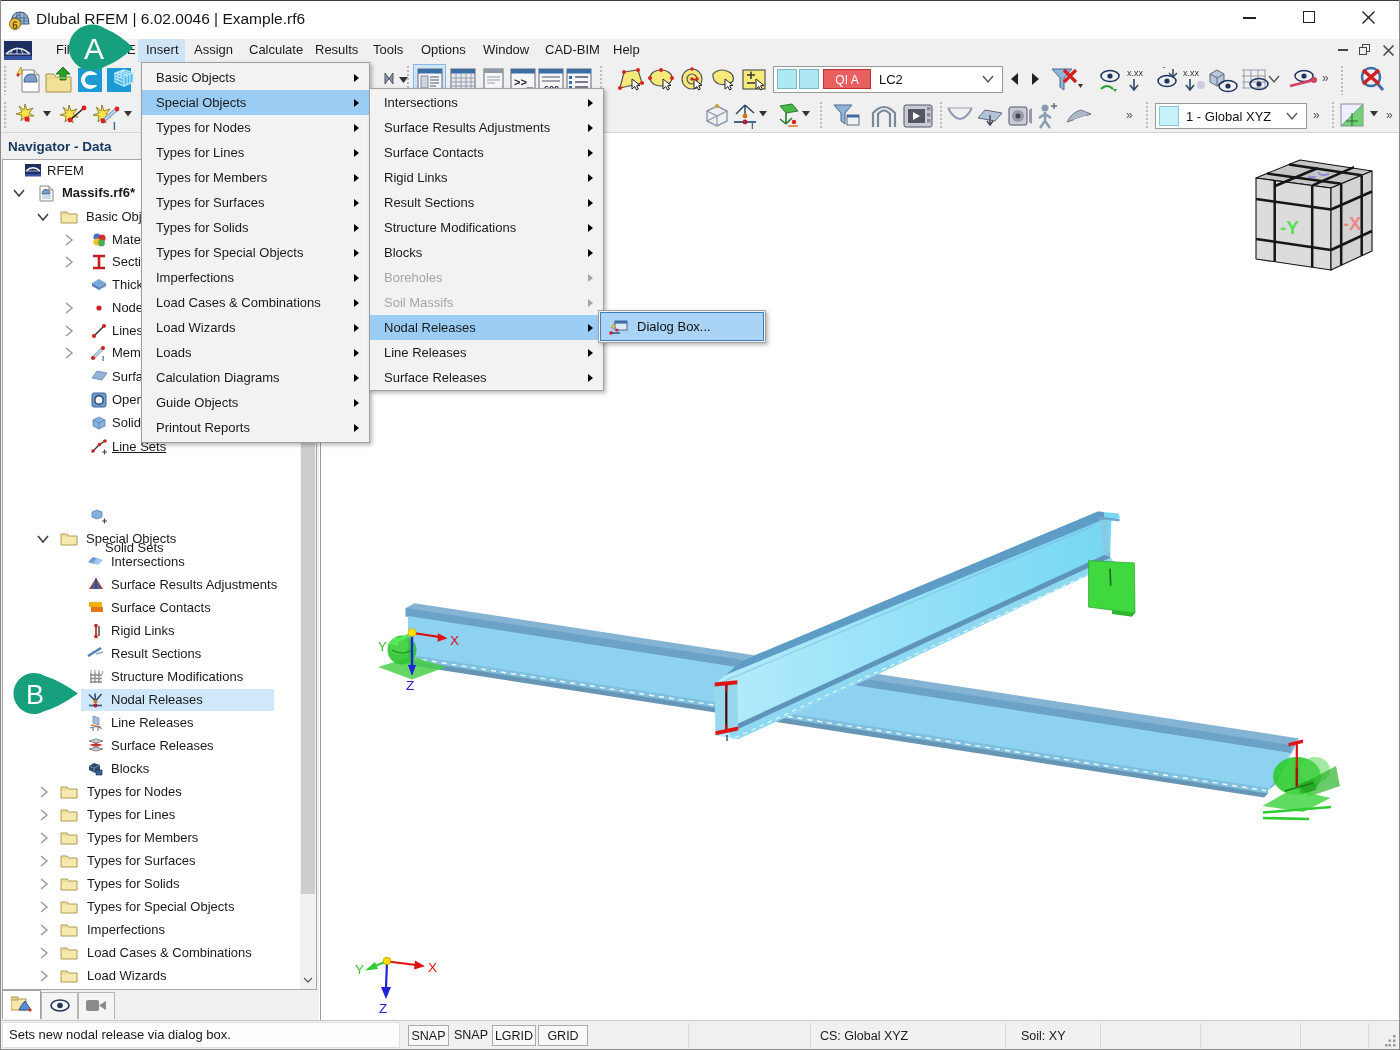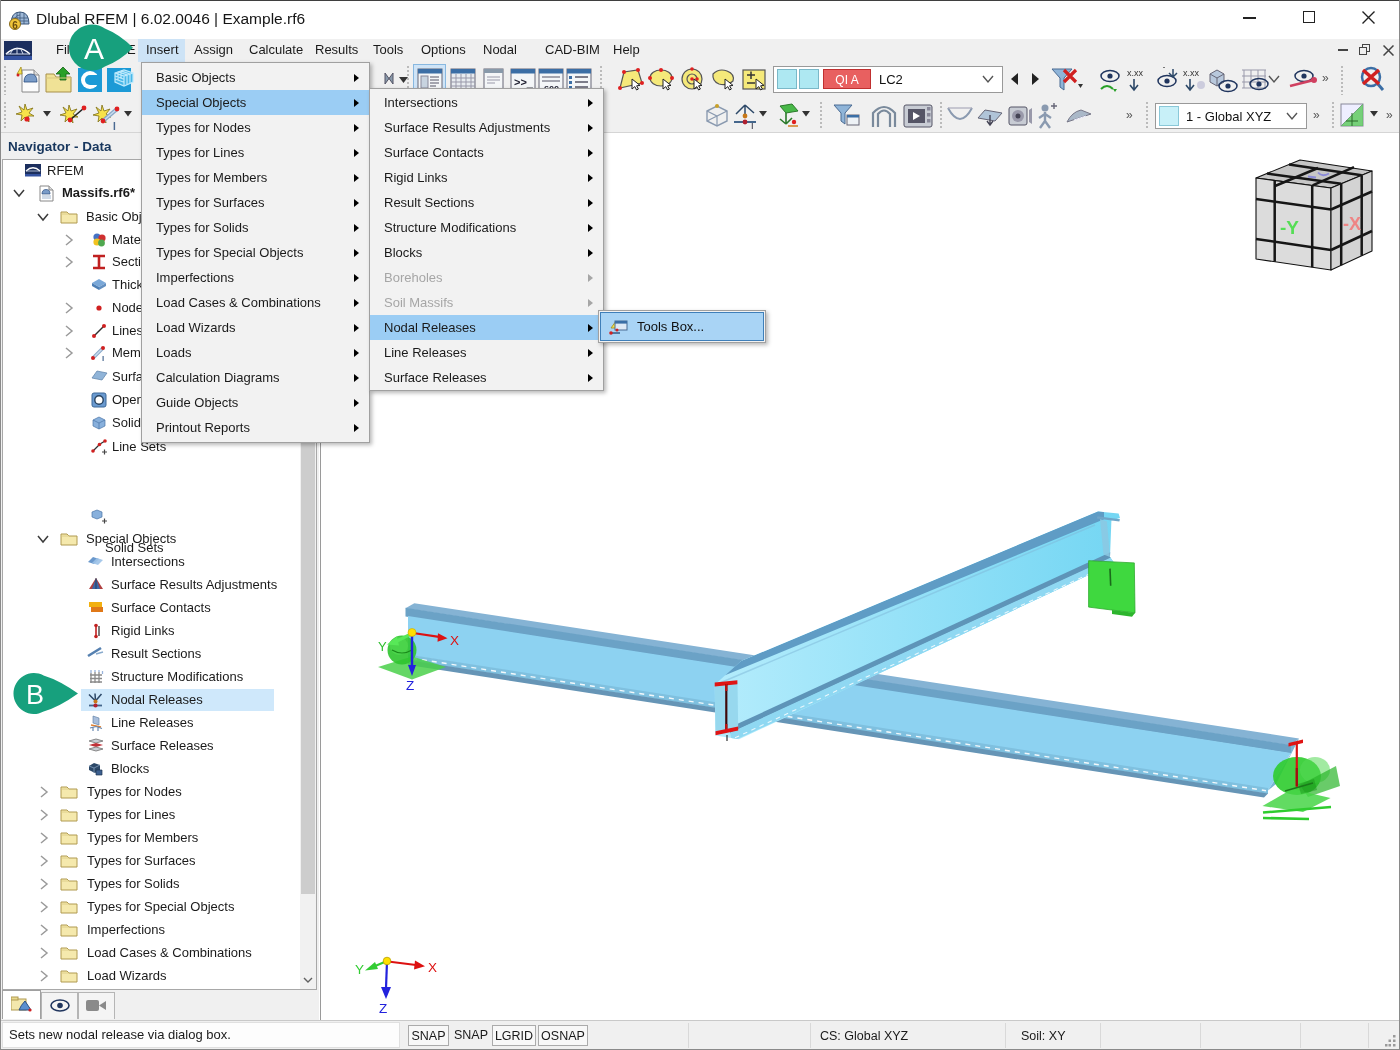--- a/index.html
+++ b/index.html
@@ -73,21 +73,21 @@
 </div>
 <div id="ins-hl" class="abs"></div>
 <div class="menuitem abs" style="left:56px">File</div>
 <div class="menuitem abs" style="left:127px">E</div>
 <div class="menuitem abs" style="left:146px">Insert</div>
 <div class="menuitem abs" style="left:194px">Assign</div>
 <div class="menuitem abs" style="left:249px">Calculate</div>
 <div class="menuitem abs" style="left:315px">Results</div>
 <div class="menuitem abs" style="left:373px">Tools</div>
 <div class="menuitem abs" style="left:421px">Options</div>
-<div class="menuitem abs" style="left:483px">Nodal</div>
+<div class="menuitem abs" style="left:483px">Window</div>
 <div class="menuitem abs" style="left:545px">CAD-BIM</div>
 <div class="menuitem abs" style="left:613px">Help</div>
 <div class="abs" style="left:1338px;top:49px;width:10px;height:2px;background:#444"></div>
 <div class="abs" style="left:1362px;top:44px;width:8px;height:8px;border:1.5px solid #444;background:#f0f0f0"></div>
 <div class="abs" style="left:1359px;top:47px;width:8px;height:8px;border:1.5px solid #444;background:#f0f0f0"></div>
 <svg class="abs" style="left:1383px;top:45px" width="11" height="11">
     <path d="M0.5,0.5 L10.5,10.5 M10.5,0.5 L0.5,10.5" stroke="#444" stroke-width="1.5"></path>
   </svg>
 
 <div id="toolbar1" class="abs"></div>
@@ -652,21 +652,21 @@
   <div class="trow" style="top:276px">
       <div style="position:absolute;left:88px;top:3px">
         <svg width="17" height="16">
           <path d="M2,12 L8,6 M9,5 L14,2" stroke="#303030" stroke-width="1.3"></path>
           <circle cx="2" cy="12" r="1.8" fill="#d02020"></circle>
           <circle cx="8.5" cy="5.5" r="1.8" fill="#d02020"></circle>
           <circle cx="14" cy="2" r="1.8" fill="#d02020"></circle>
           <path d="M11,13 L16,13 M13.5,10.5 L13.5,15.5" stroke="#444" stroke-width="1.2"></path>
         </svg>
       </div>
-      <span class="lbl" style="left:109px;">Line Sets</span>
+      <span class="lbl" style="left:109px;text-decoration:underline;">Line Sets</span>
     </div>
   <div class="trow" style="top:345px">
       <div style="position:absolute;left:88px;top:3px">
         <svg width="17" height="16">
           <path d="M1,4 L6,2 L11,4 L11,9 L6,11 L1,9 Z" fill="#88b0dc" stroke="#4a76a8" stroke-width="0.7"></path>
           <path d="M11,13 L16,13 M13.5,10.5 L13.5,15.5" stroke="#444" stroke-width="1.2"></path>
         </svg>
       </div>
       <span class="lbl" style="left:102px;margin-top:32px;">Solid Sets</span>
     </div>
@@ -1007,21 +1007,21 @@
 <polygon points="381,987 386,999 391,987" fill="#2222dd"></polygon>
 <text x="379" y="1013" font-size="13.5" fill="#2222dd">Z</text>
 <circle cx="387" cy="961" r="3.8" fill="#ffe000" stroke="#b8a000" stroke-width="0.8"></circle>
 </svg>
 
 <div id="statusbar" class="abs"></div>
 <div id="status-msg" class="abs">Sets new nodal release via dialog box.</div>
 <div class="sbtn sbox abs" style="left:408px;width:41px">SNAP</div>
 <div class="sbtn abs" style="left:452px;width:38px">SNAP</div>
 <div class="sbtn sbox abs" style="left:492px;width:44px">LGRID</div>
-<div class="sbtn sbox abs" style="left:538px;width:50px">OSNAP</div>
+<div class="sbtn sbox abs" style="left:538px;width:50px">GRID</div>
 <div class="ssep abs" style="left:688px"></div>
 <div class="ssep abs" style="left:810px"></div>
 <div class="stext abs" style="left:820px">CS: Global XYZ</div>
 <div class="ssep abs" style="left:1005px"></div>
 <div class="stext abs" style="left:1021px">Soil: XY</div>
 <div class="ssep abs" style="left:1100px"></div>
 <div class="ssep abs" style="left:1200px"></div>
 <div class="ssep abs" style="left:1300px"></div>
 <div class="ssep abs" style="left:1368px"></div>
 <svg class="abs" style="left:1385px;top:1035px" width="12" height="12">
@@ -1150,21 +1150,21 @@
 <div id="menu3" class="menu">
   <div class="abs" style="left:1px;top:1px;width:164px;height:29px;background:#a9d4f5;border:1px solid #3f7fb9"></div>
   <svg class="abs" style="left:9px;top:7px" width="20" height="19">
     <path d="M3,10 L8,3 L9,10 Z" fill="#f7e24a" stroke="#a08a20" stroke-width="0.8"></path>
     <rect x="7" y="3" width="12" height="9" fill="#dfe9f5" stroke="#4a6a92"></rect>
     <rect x="7" y="3" width="12" height="2.6" fill="#3b6ea5"></rect>
     <path d="M2,15 L12,15" stroke="#38608c" stroke-width="1.6"></path>
     <circle cx="3" cy="15" r="1.8" fill="#d02020"></circle>
       <circle cx="9" cy="12" r="1.5" fill="#d02020"></circle>
   </svg>
-  <div class="abs" style="left:38px;top:8px;font-size:13px;color:#101010">Tools Box...</div>
+  <div class="abs" style="left:38px;top:8px;font-size:13px;color:#101010">Dialog Box...</div>
 </div>
 
 <svg class="abs" style="left:66px;top:20px;z-index:60" width="72" height="56">
   <path d="M67,27.8 Q54,14.5 38.9,8.5 A23,23 0 1,0 38.9,46.5 Q54,41 67,27.8 Z" fill="#17a07d"></path>
   <text x="28" y="38.5" font-size="30" fill="#fff" text-anchor="middle" font-family="Liberation Sans">A</text>
 </svg>
 <svg class="abs" style="left:12px;top:671px;z-index:60" width="70" height="48">
   <path d="M66,22.5 Q48,9.5 31.6,4.4 A20.5,20.5 0 1,0 31.6,40.6 Q48,35.5 66,22.5 Z" fill="#17a07d"></path>
   <text x="23" y="32.5" font-size="27" fill="#fff" text-anchor="middle" font-family="Liberation Sans">B</text>
 </svg>

